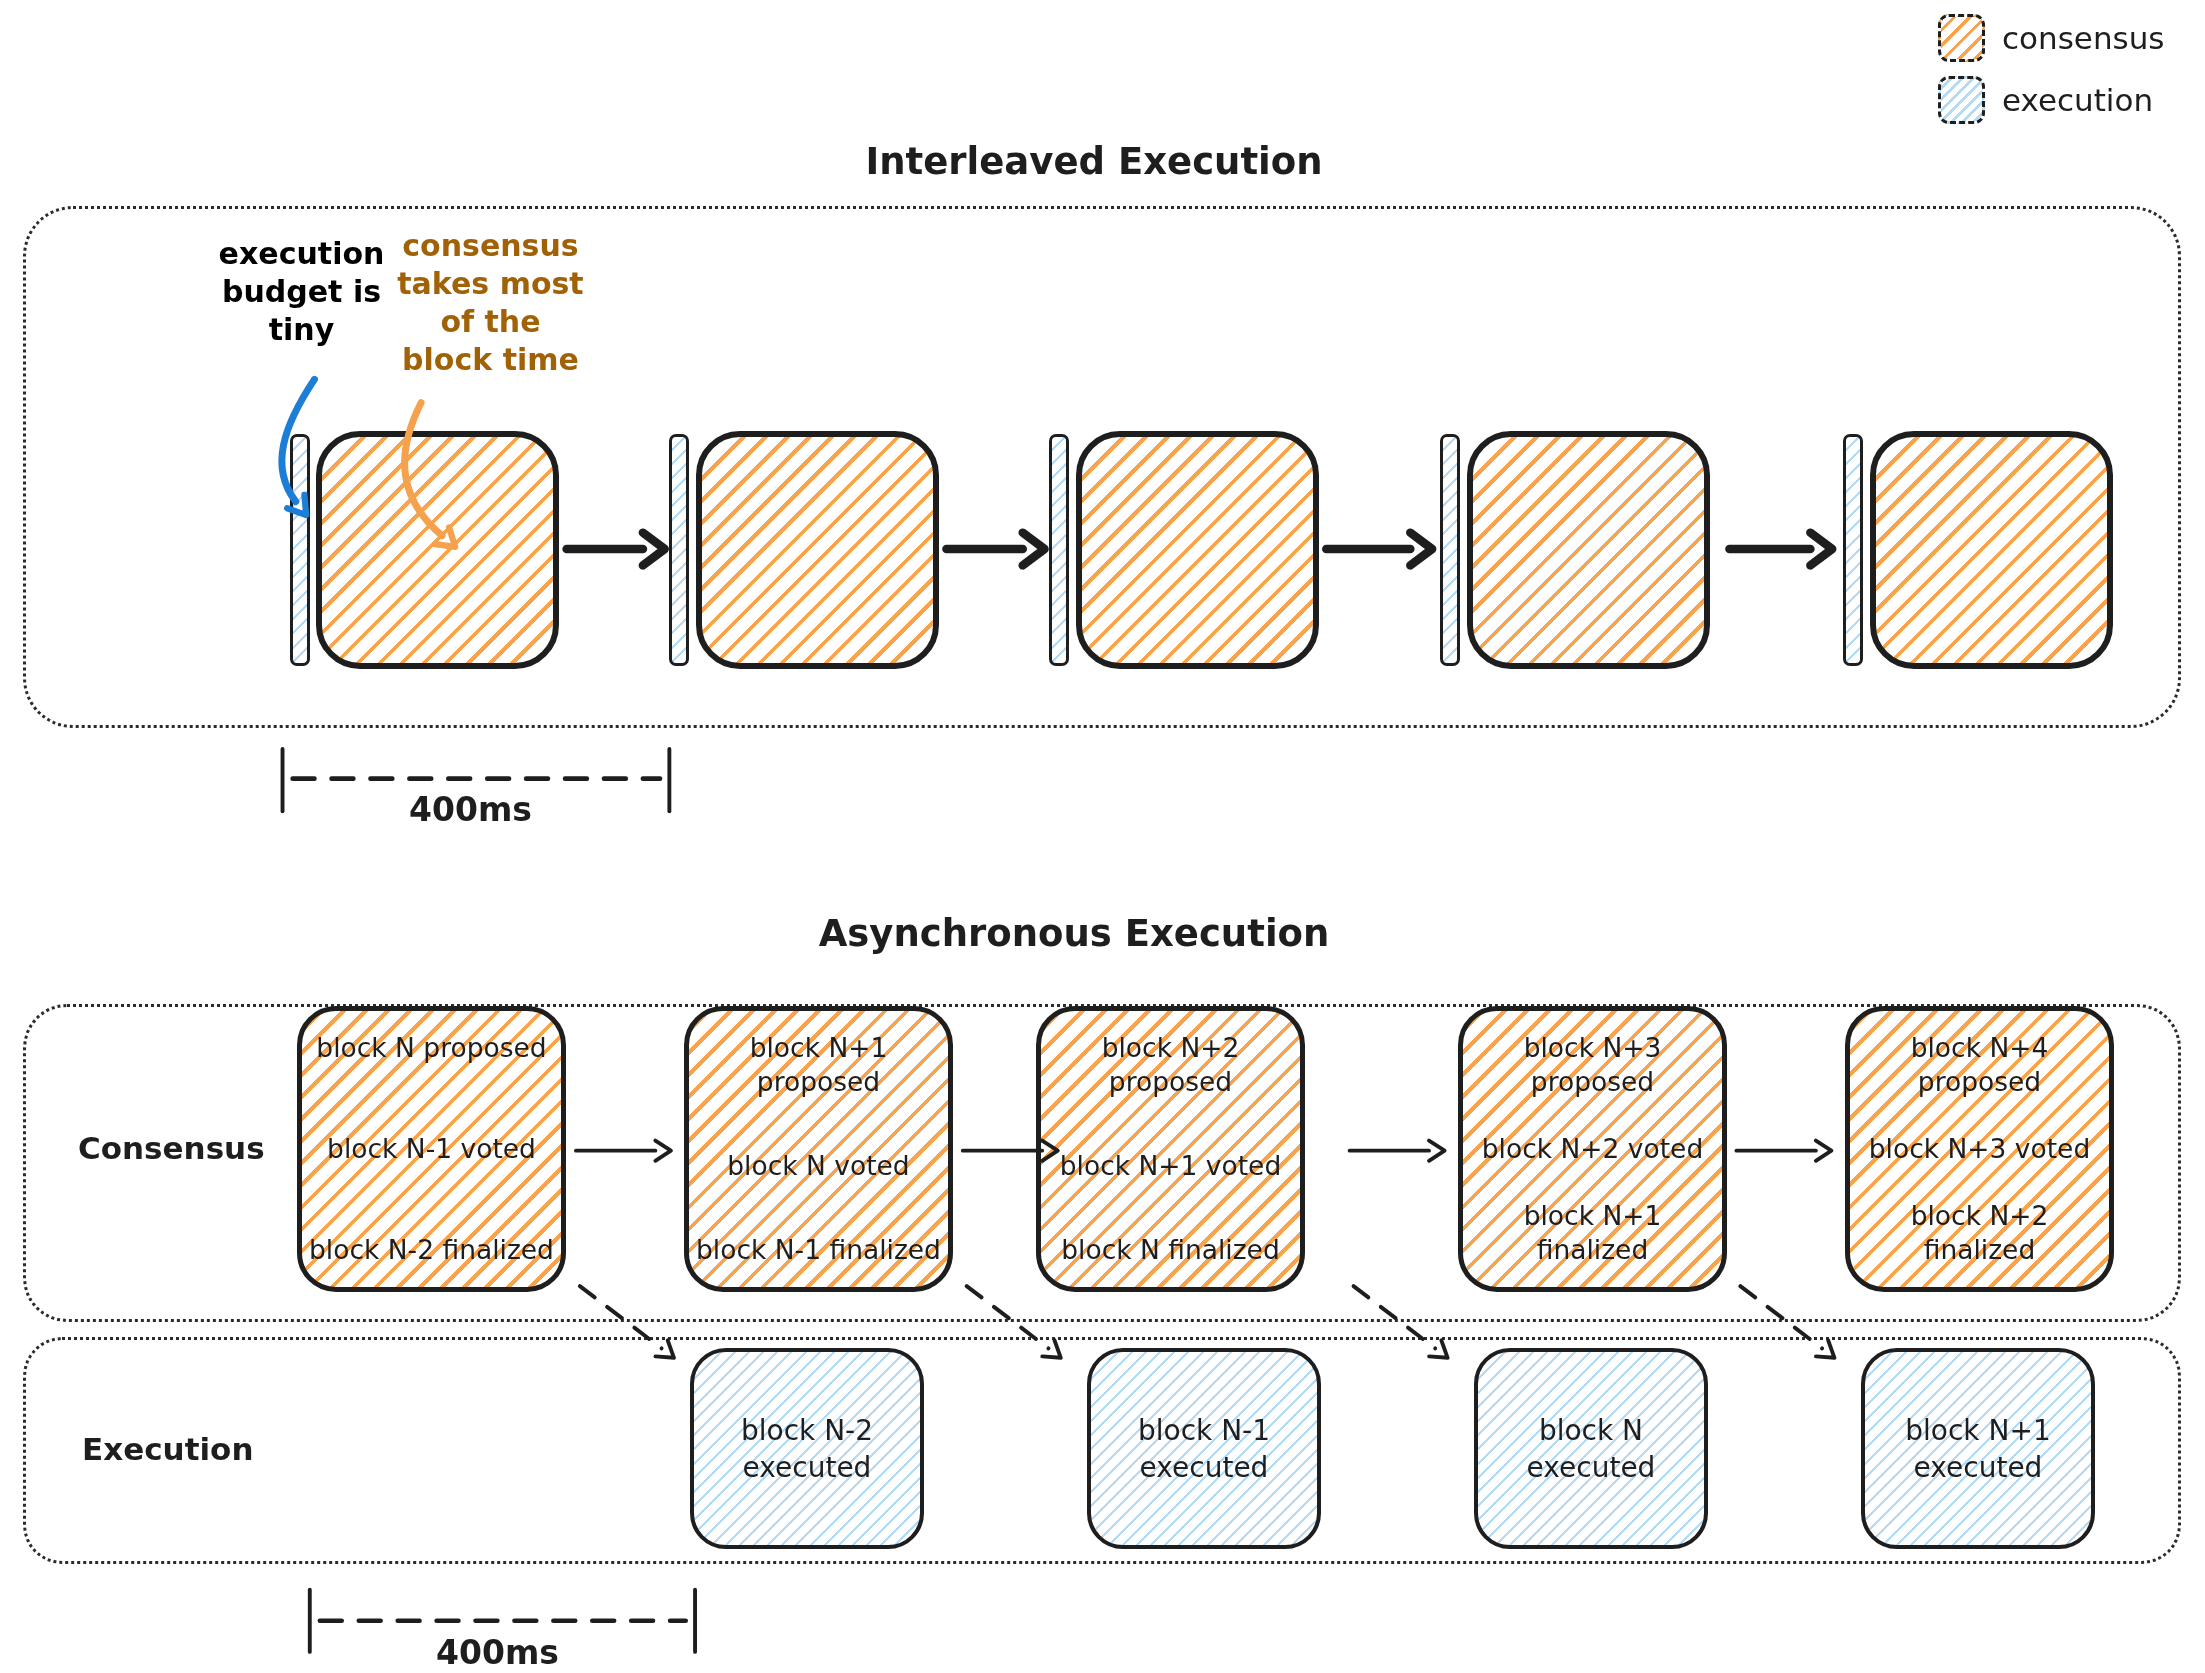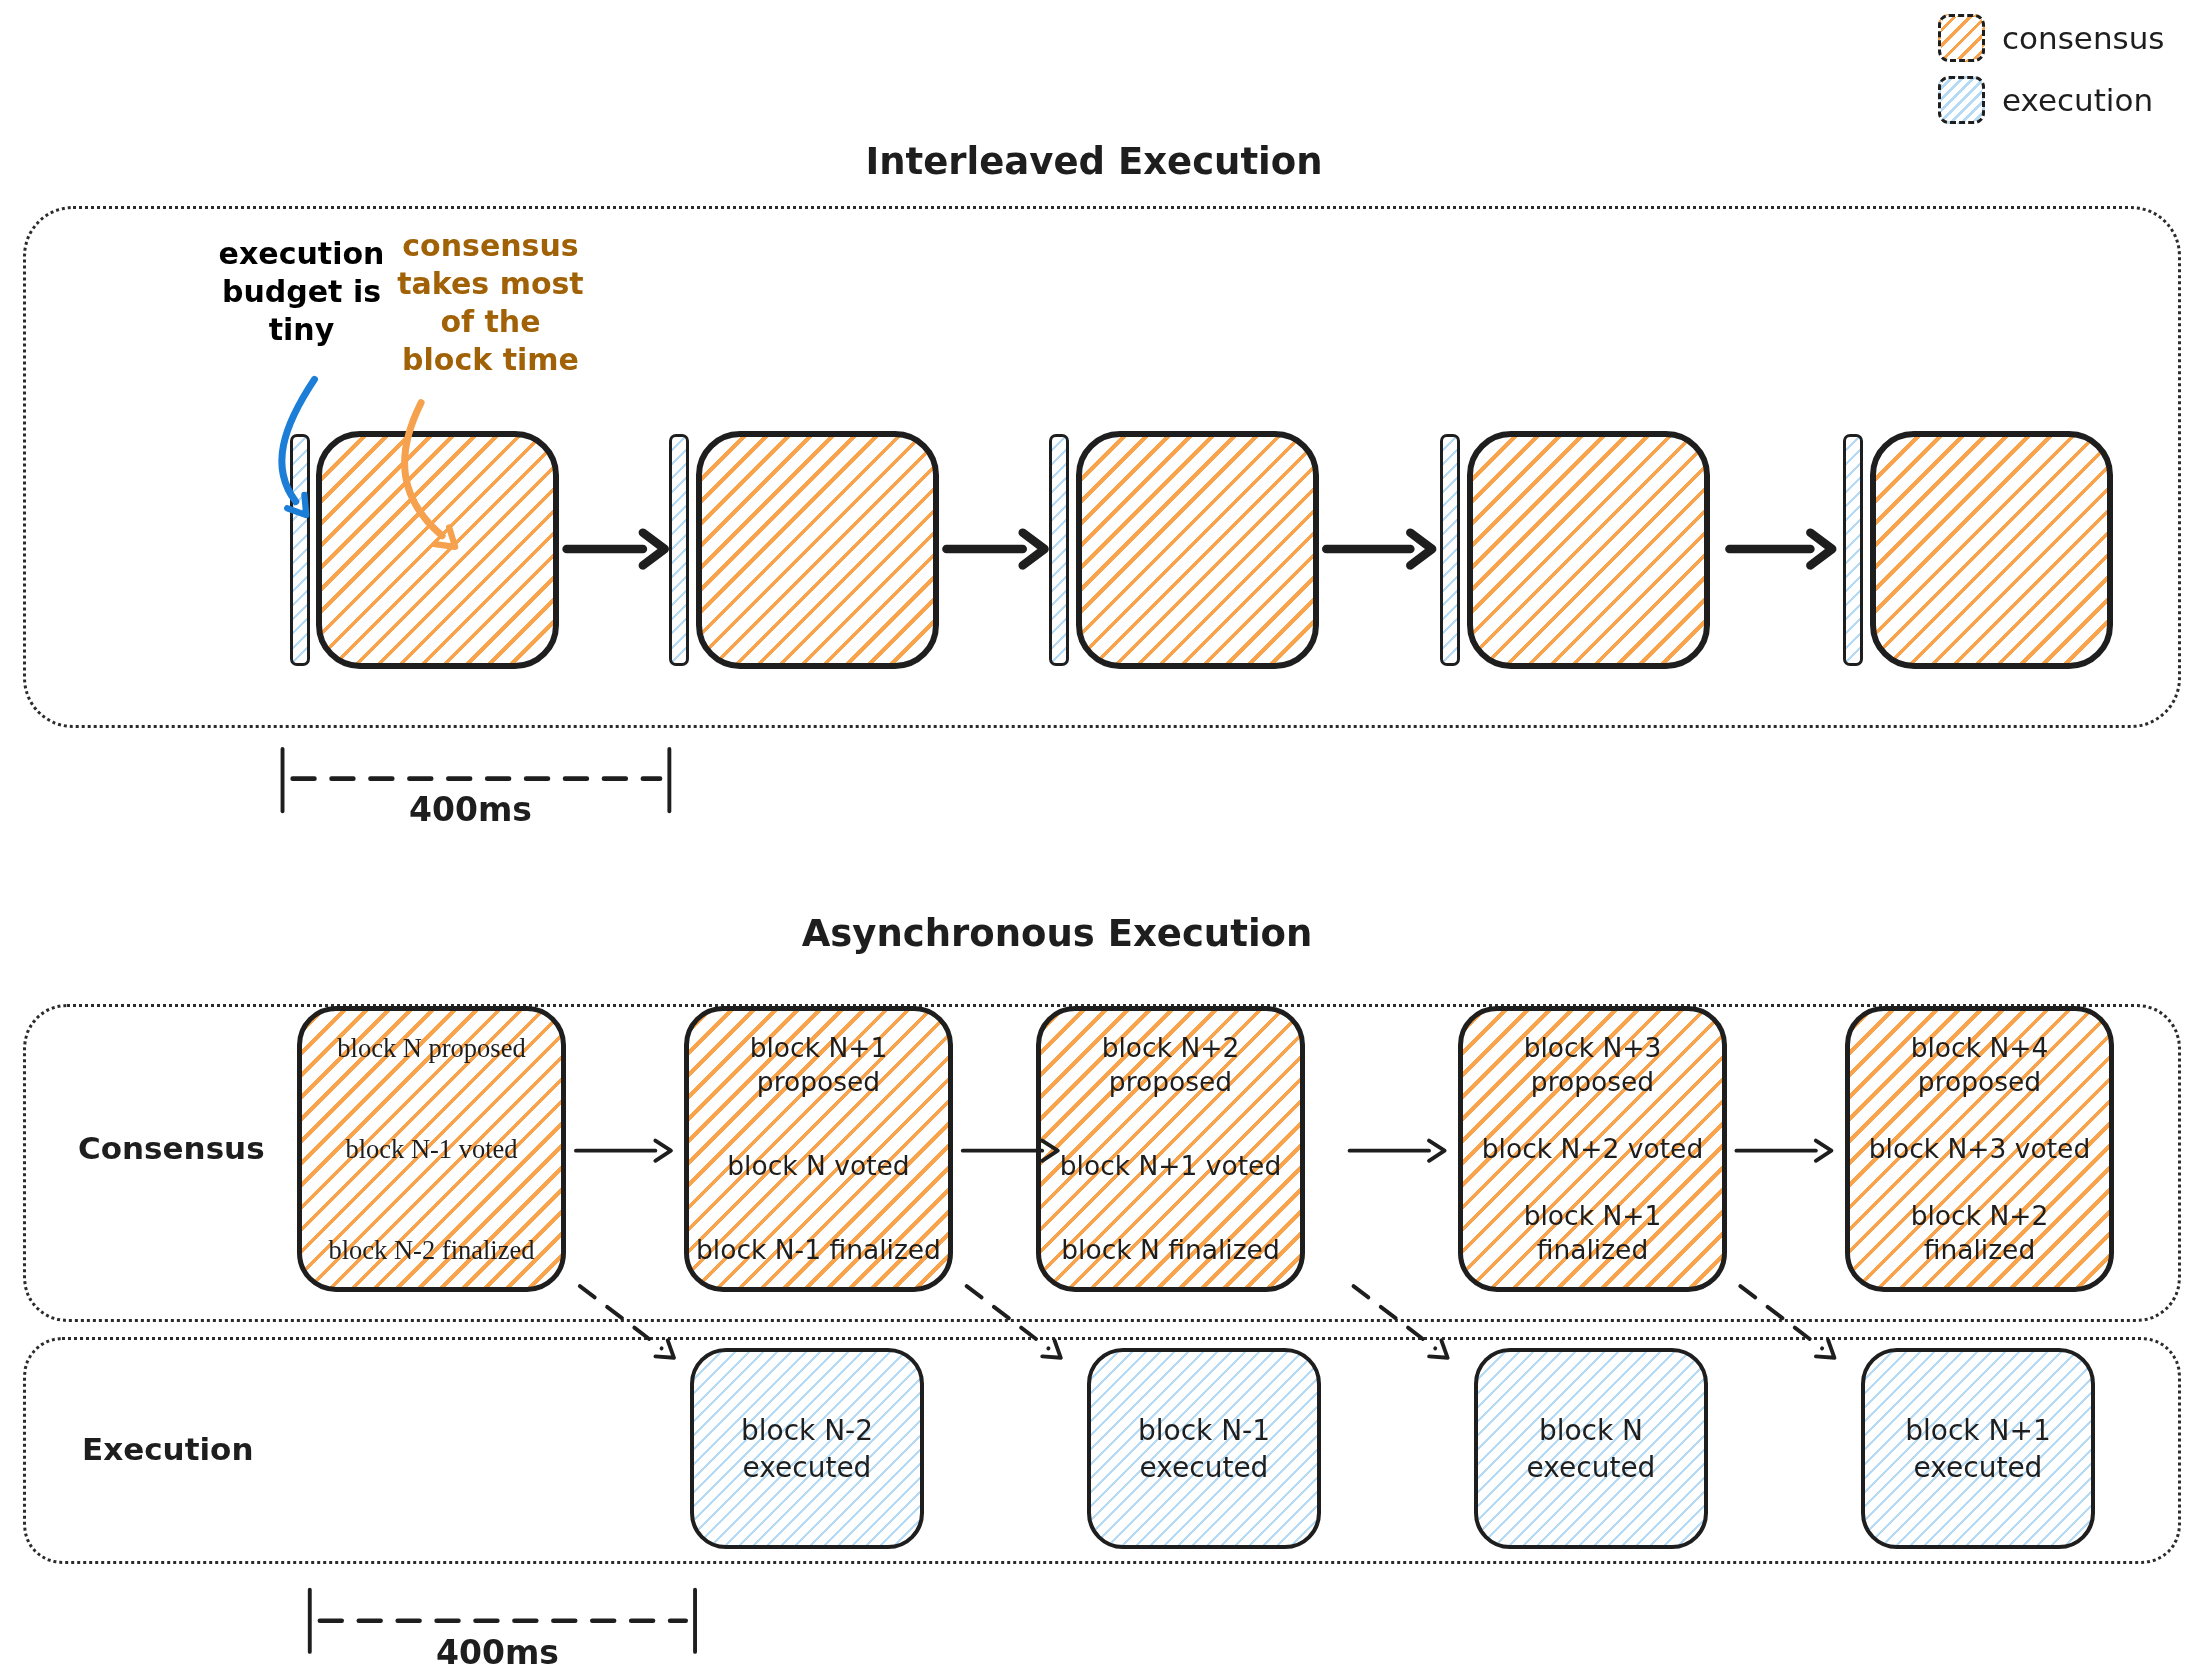--- a/index.html
+++ b/index.html
@@ -129,26 +129,26 @@
   <div class="abs consensus-big hatch-orange" style="left:1076px;top:431px;"></div>
 
   <div class="abs slot-bar hatch-blue" style="left:1440px;top:434px;"></div>
   <div class="abs consensus-big hatch-orange" style="left:1467px;top:431px;"></div>
 
   <div class="abs slot-bar hatch-blue" style="left:1843px;top:434px;"></div>
   <div class="abs consensus-big hatch-orange" style="left:1870px;top:431px;"></div>
 
   <div class="abs measure-label" style="left:373px;top:790px;">400ms</div>
 
-  <div class="abs sec-title" style="left:668px;top:912px;">Asynchronous Execution</div>
+  <div class="abs sec-title" style="left:685px;top:912px;">Asynchronous Execution</div>
 
   <div class="abs dotted-box" style="left:23.4px;top:1004px;width:2158px;height:318px;border-radius:44px;"></div>
   <div class="abs row-label" style="left:78px;top:1130px;">Consensus</div>
 
-  <div class="abs consensus-box hatch-orange" style="left:297px;top:1006px;font-family:Liberation Serif, serif;">
+  <div class="abs consensus-box hatch-orange" style="left:297px;top:1006px;">
     <div>block N proposed</div>
     <div>block N-1 voted</div>
     <div>block N-2 finalized</div>
   </div>
   <div class="abs consensus-box hatch-orange" style="left:684px;top:1006px;">
     <div>block N+1 proposed</div>
     <div>block N voted</div>
     <div>block N-1 finalized</div>
   </div>
   <div class="abs consensus-box hatch-orange" style="left:1036px;top:1006px;text-align:center;">

